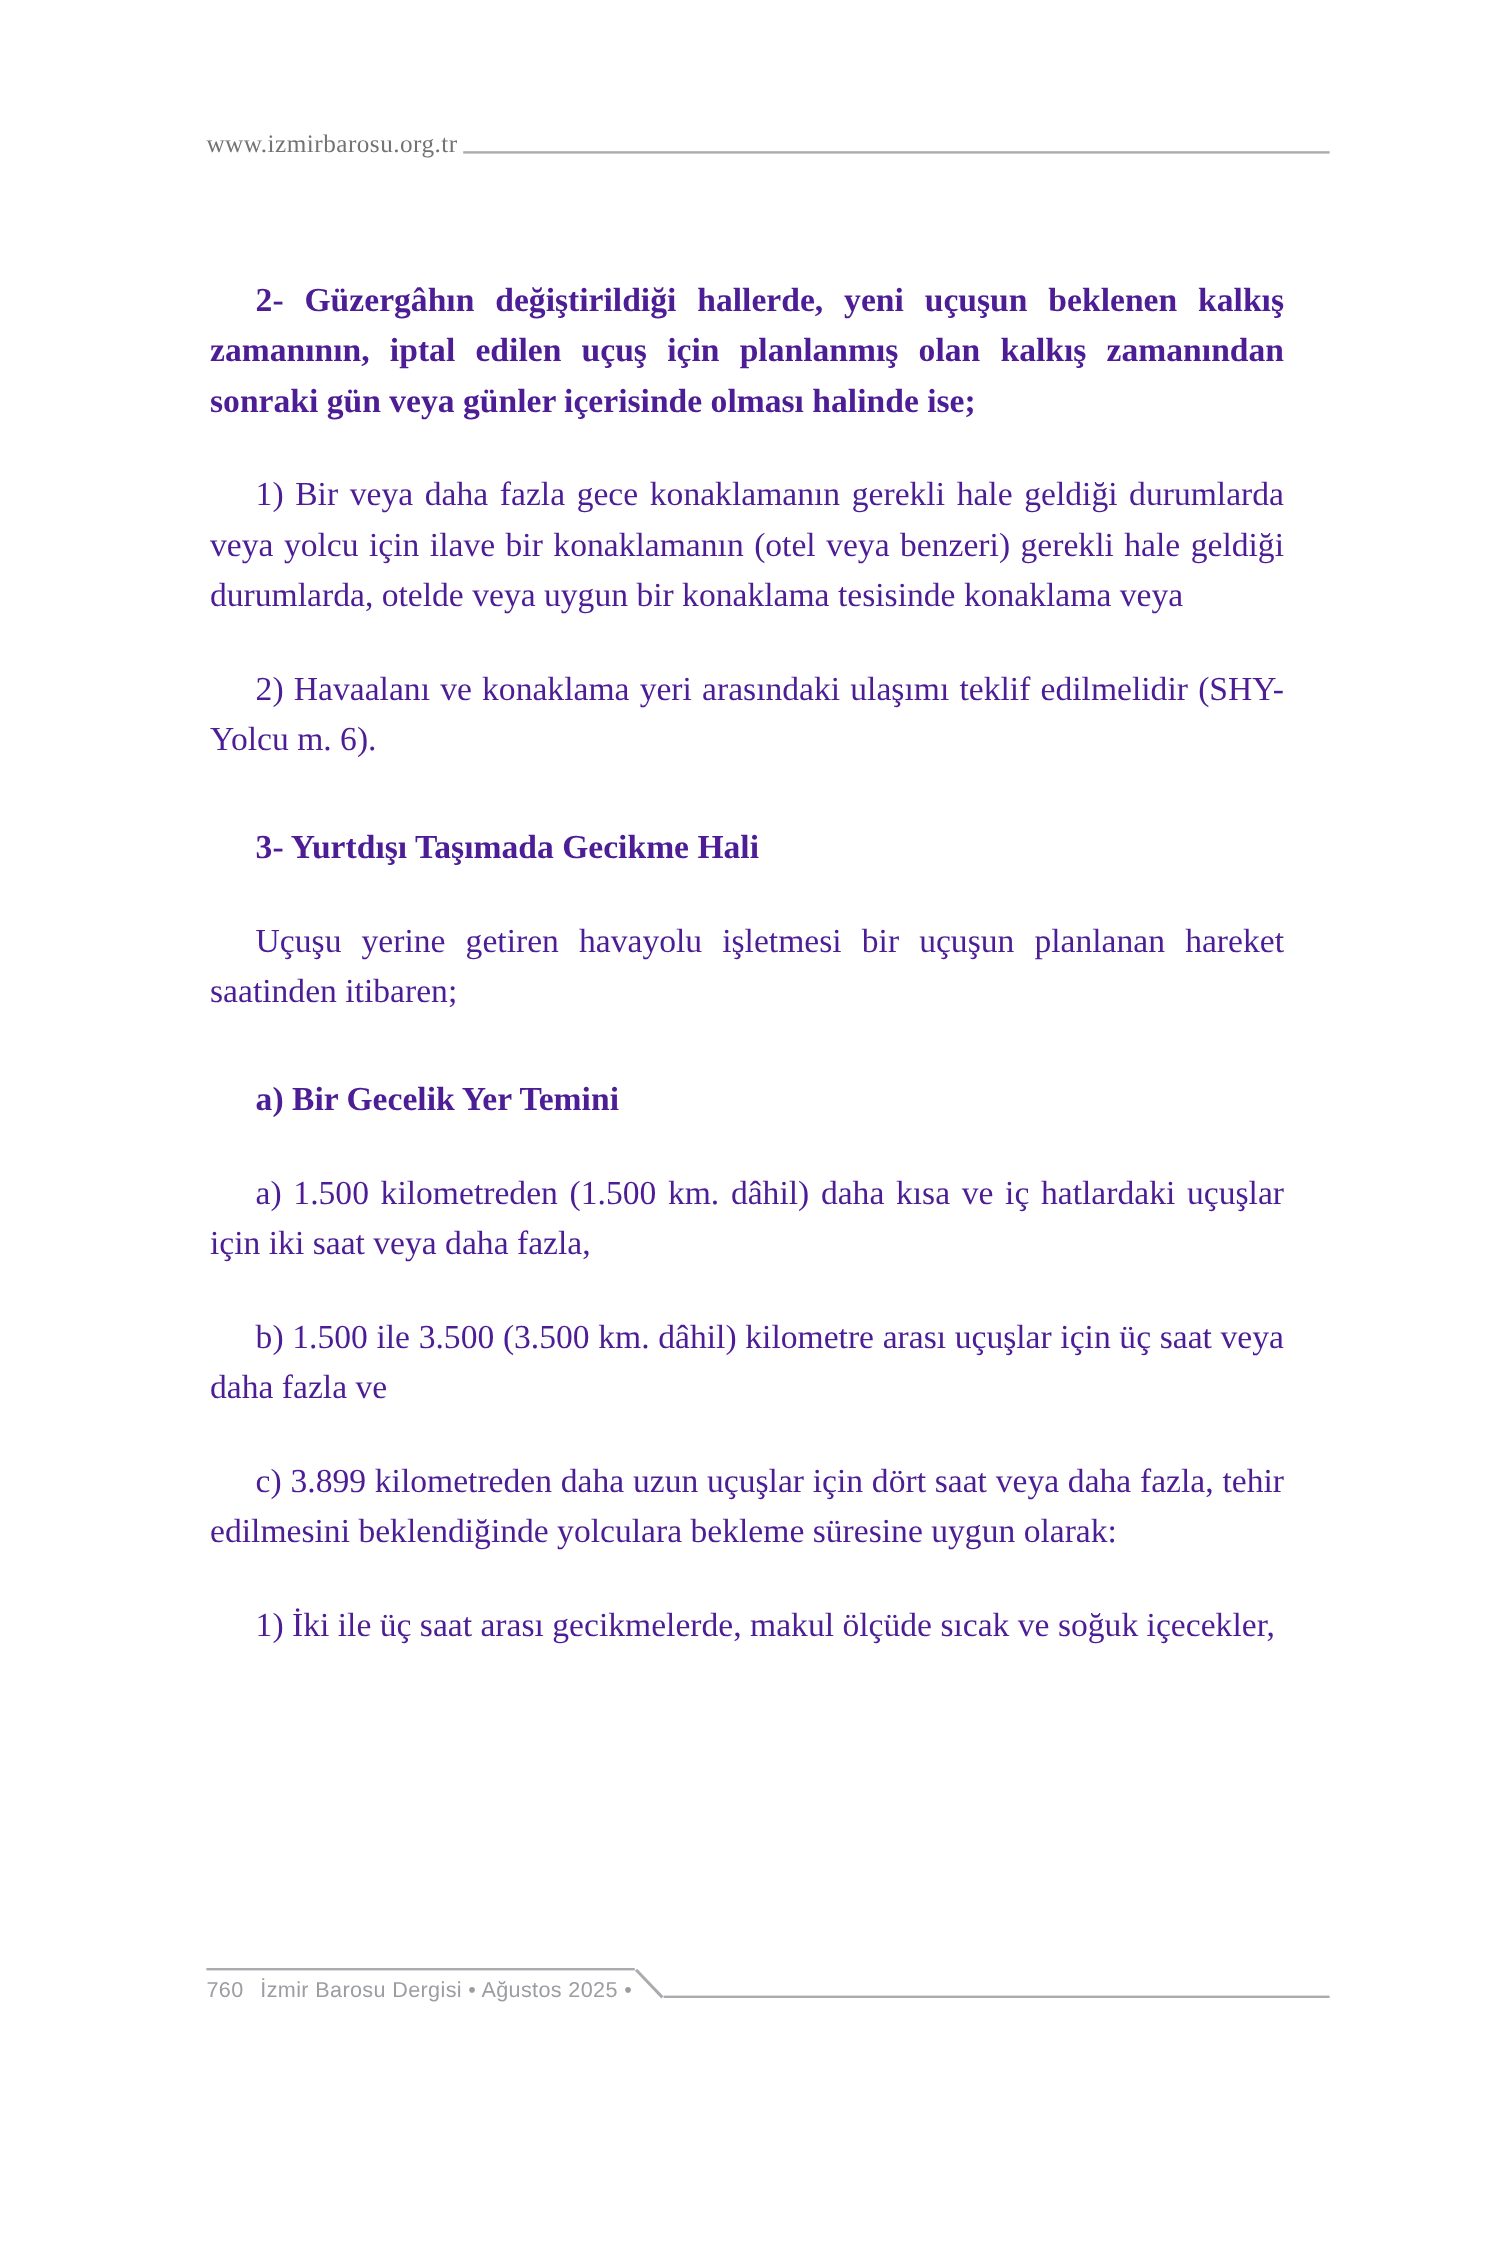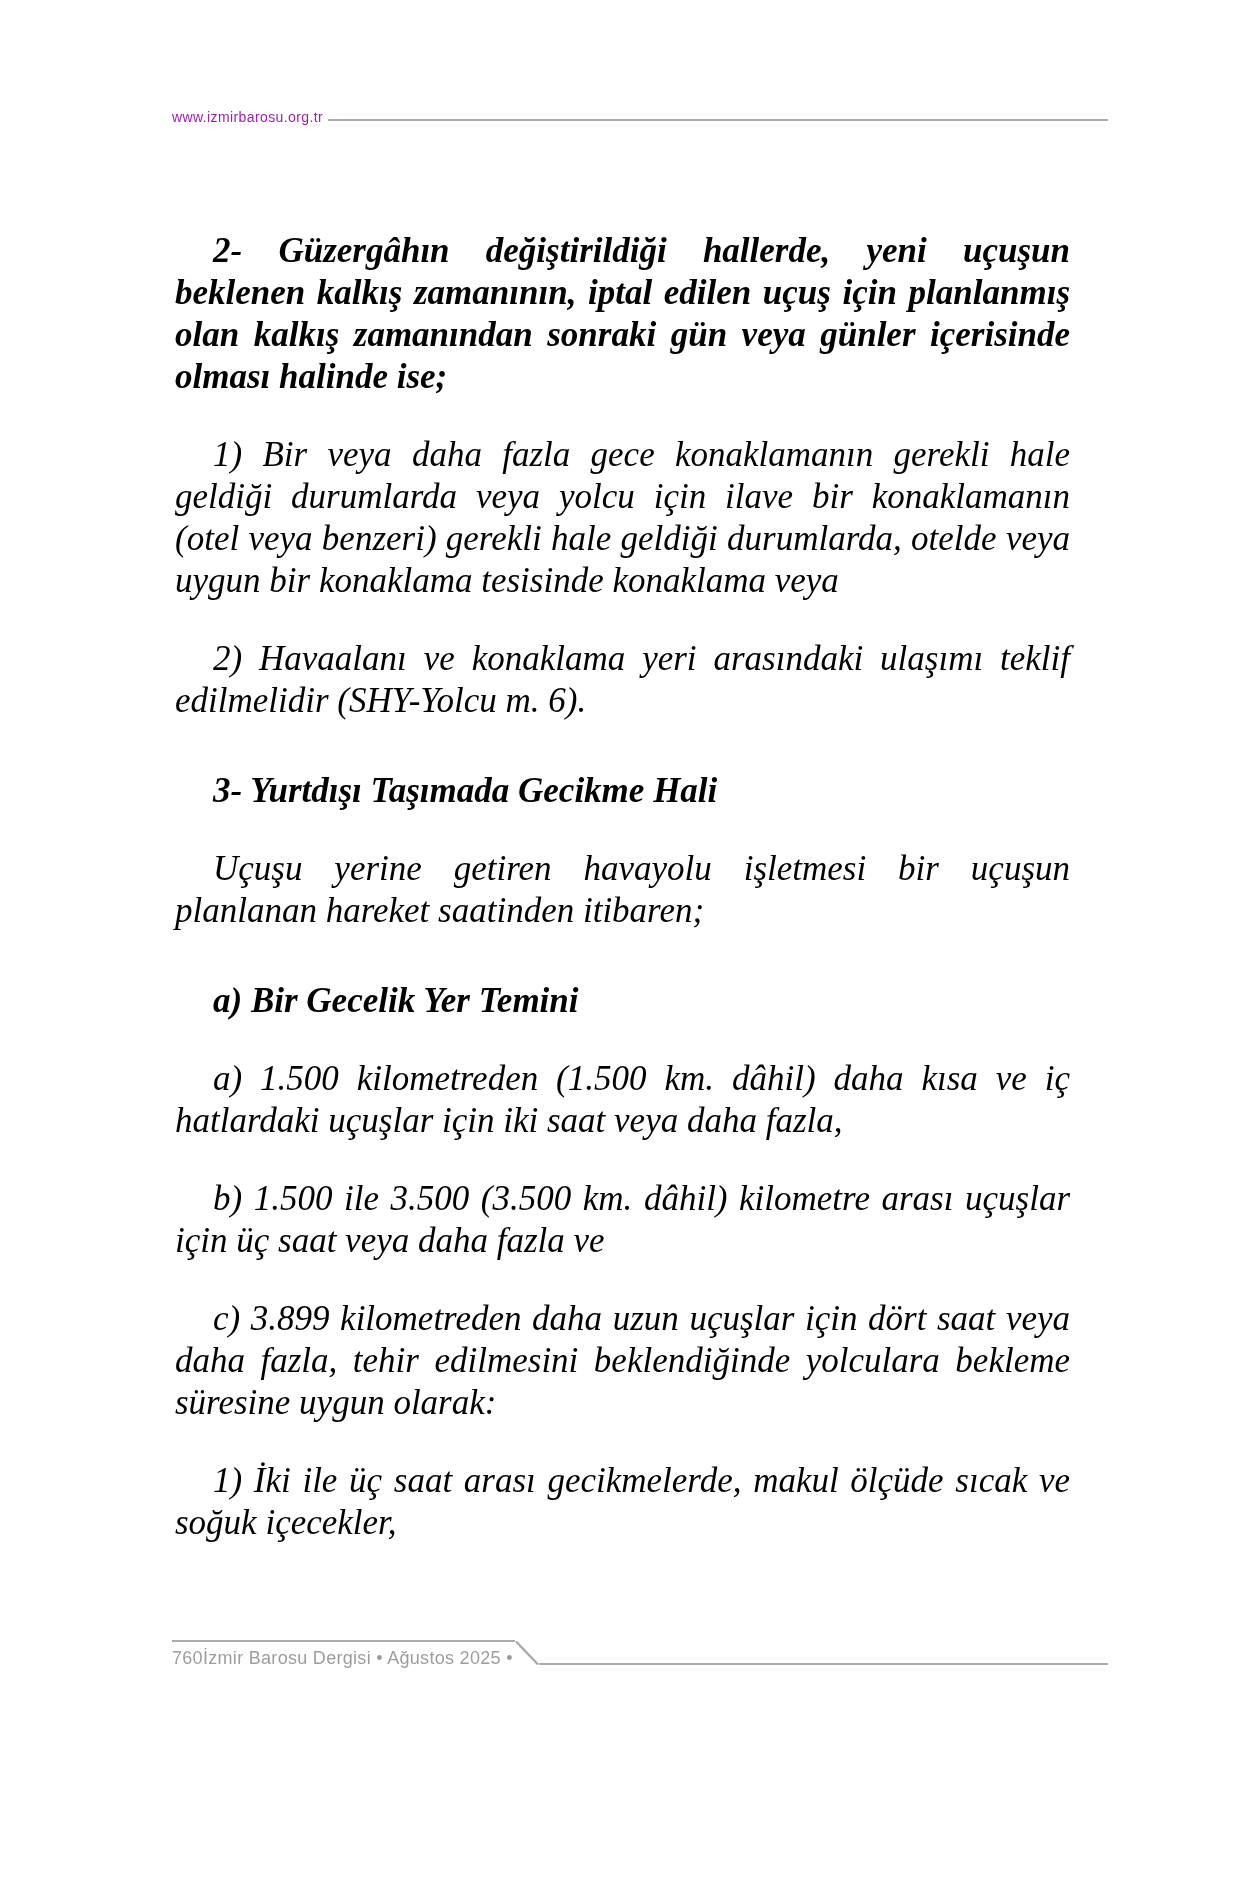--- a/index.html
+++ b/index.html
@@ -15,67 +15,67 @@
   
   .header {
     position: absolute;
     left: 172px;
     right: 152px;
     top: 110px;
     display: flex;
     align-items: flex-end;
   }
   .header-url {
-    font-family: Liberation Sans, sans-serif;
-    font-size: 14px;
+    font-family: Liberation Serif, serif;
+    font-size: 21px;
     line-height: 1;
-    color: #a21caf;
+    color: #737373;
     letter-spacing: 0.4px;
     white-space: nowrap;
   }
   .header-rule {
     flex: 1;
     height: 2px;
     background: #a9abae;
     margin: 0 0 3px 5px;
   }
 
   
   .body-text {
     position: absolute;
     left: 175px;
     top: 230px;
     width: 895px;
   }
   .body-text p {
     margin: 0 0 36px 0;
-    font-size: 35px;
+    font-size: 28px;
     line-height: 42px;
-    color: #000000;
+    color: #4c1d95;
     text-align: justify;
     text-indent: 38px;
-    font-style: italic;
   }
   .body-text p.bold { font-weight: bold; }
   .body-text p.heading { font-weight: bold; text-align: left; margin-top: 48px; }
 
   
   .footer {
     position: absolute;
     left: 172px;
     right: 152px;
     top: 1640px;
     display: flex;
     align-items: flex-start;
   }
   .footer-left {
     border-top: 2.5px solid #a9abae;
     padding: 6px 2px 0 0;
     display: flex;
     align-items: baseline;
+    gap: 14px;
     font-family: "Liberation Sans", sans-serif;
     font-size: 18px;
     color: #9b9da0;
     letter-spacing: 0.3px;
     white-space: nowrap;
   }
   .footer-connector { flex: 0 0 auto; }
   .footer-tail {
     flex: 1 1 auto;
     height: 23px;

